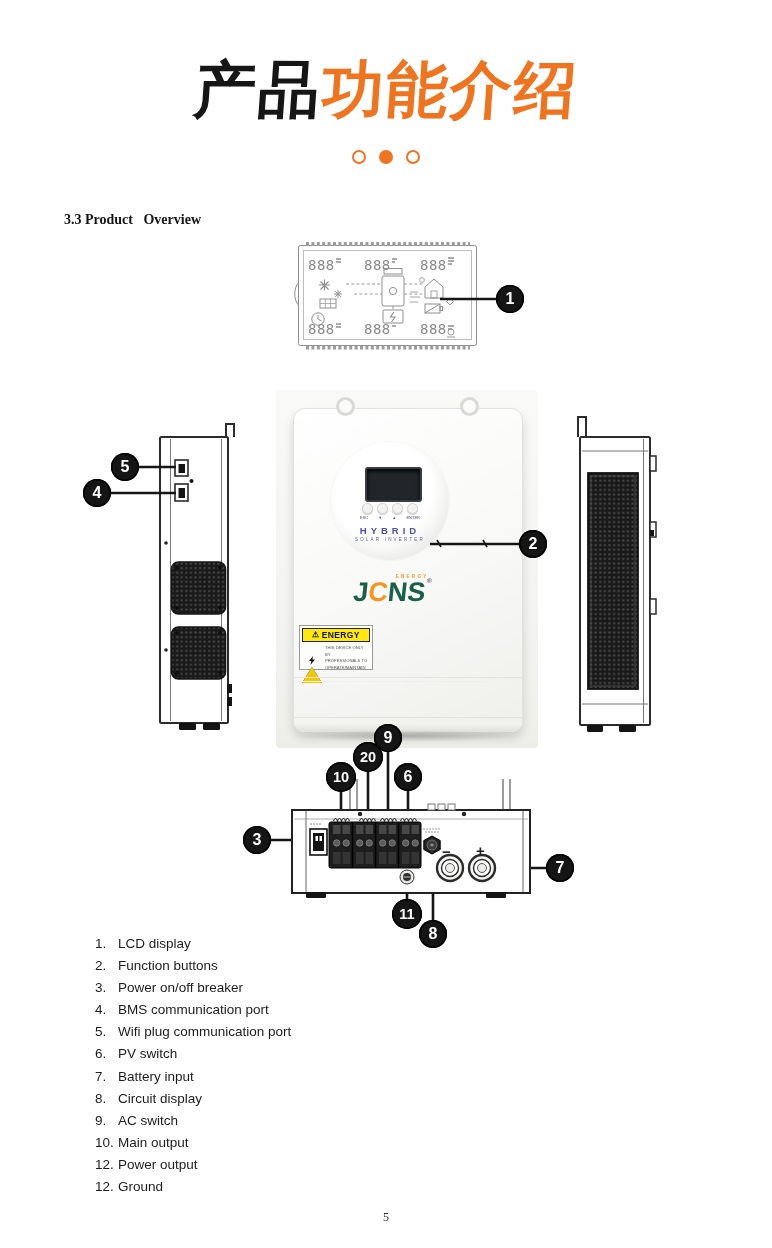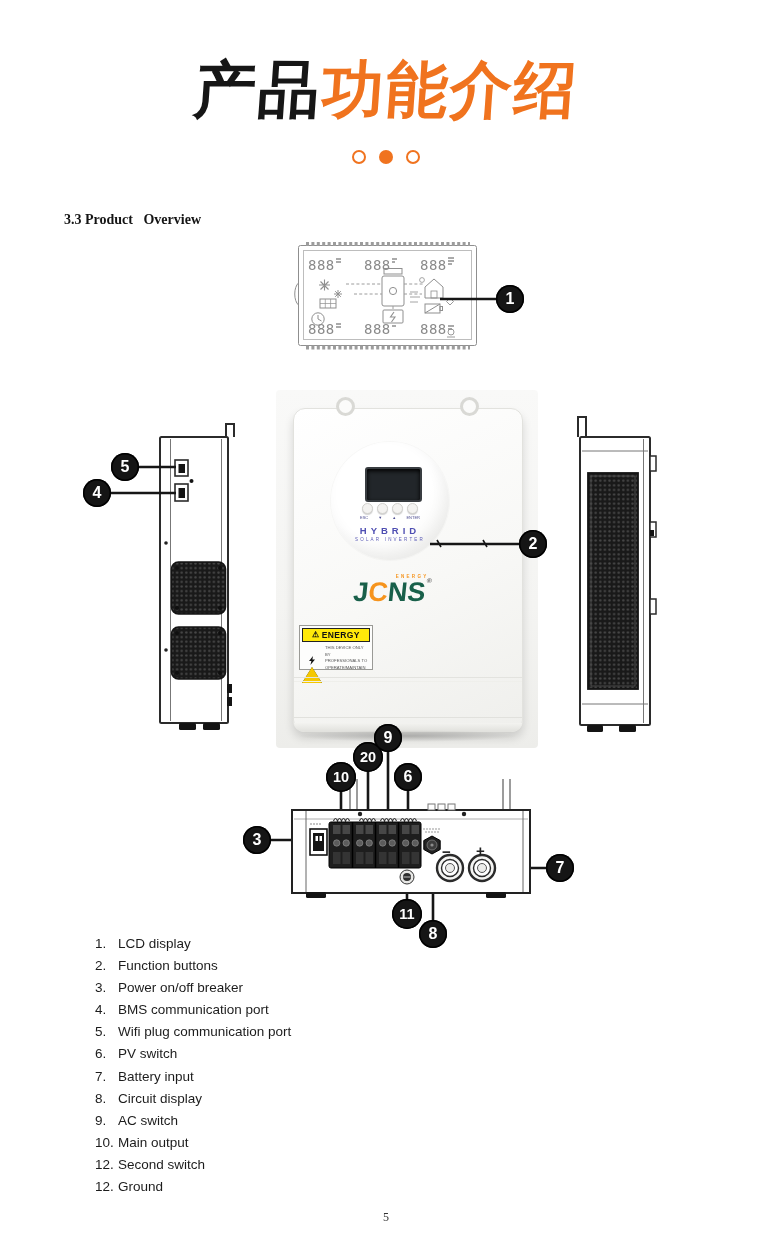--- a/index.html
+++ b/index.html
@@ -458,21 +458,21 @@
       <span class="llabel">AC switch</span>
     </div>
 
     <div class="legend-item">
       <span class="lnum">10.</span>
       <span class="llabel">Main output</span>
     </div>
 
     <div class="legend-item">
       <span class="lnum">12.</span>
-      <span class="llabel">Second switch</span>
+      <span class="llabel">Power output</span>
     </div>
 
     <div class="legend-item">
       <span class="lnum">12.</span>
       <span class="llabel">Ground</span>
     </div>
   </div>
 
   <div class="page-number">5</div>
 </div>

